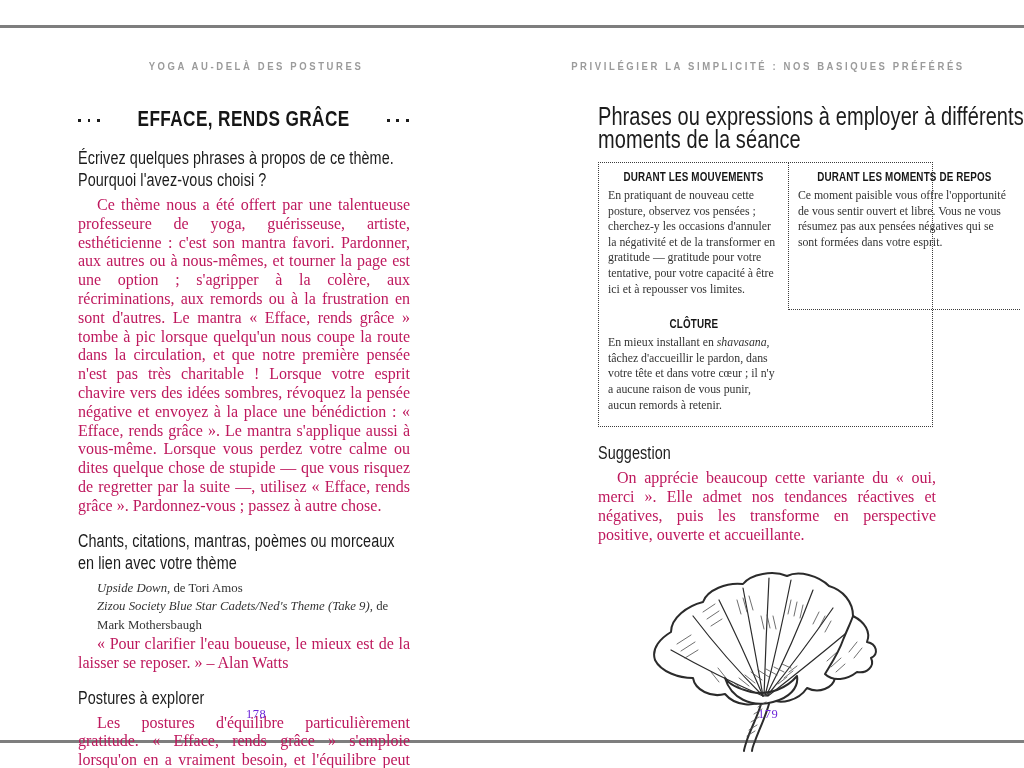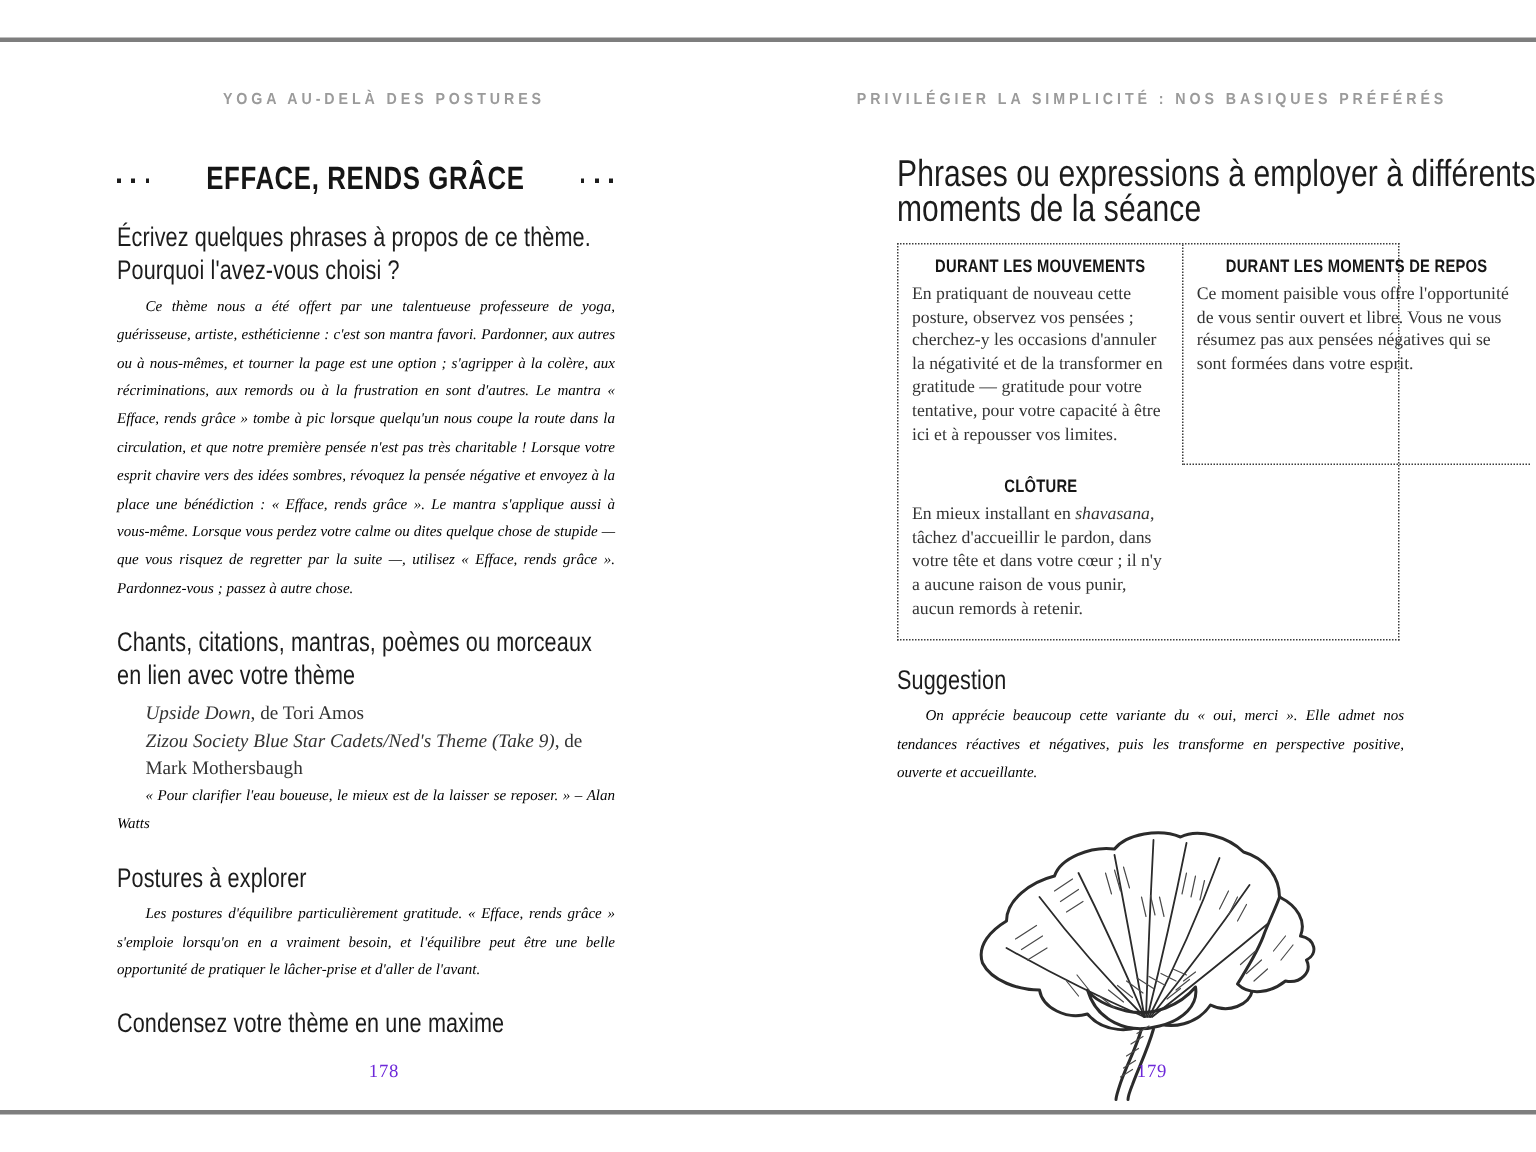--- a/index.html
+++ b/index.html
@@ -51,22 +51,22 @@
     font-family:"Liberation Sans", sans-serif;
     font-size:21.5px; font-weight:700; letter-spacing:0.5px;
     color:#161616; transform:scaleX(0.8); transform-origin:center;
     white-space:nowrap;
   }
 
   .section-heading { font-size:18px; font-weight:400; line-height:22px; margin-top:14px; letter-spacing:0.1px; }
   .section-heading div { transform:scaleX(0.8); transform-origin:left center; white-space:nowrap; font-family:"Liberation Sans", sans-serif; color:#1c1c1c; }
 
   .serif-para {
-    font-size:10px; line-height:18.8px; text-align:justify;
-    text-indent:19px; margin-top:5px; color:#000000;font-style:italic;
+    font-size:16px; line-height:18.8px; text-align:justify;
+    text-indent:19px; margin-top:5px; color:#be185d;
   }
   .serif-line { font-size:12.8px; line-height:18.8px; color:#333; padding-left:19px; }
   .italic { font-style:italic; }
 
   
   .phrase-table {
     margin-top:11px; width:335px;
     display:grid; grid-template-columns:1fr 1fr;
     border:1.5px dotted #3c3c3c;
   }

